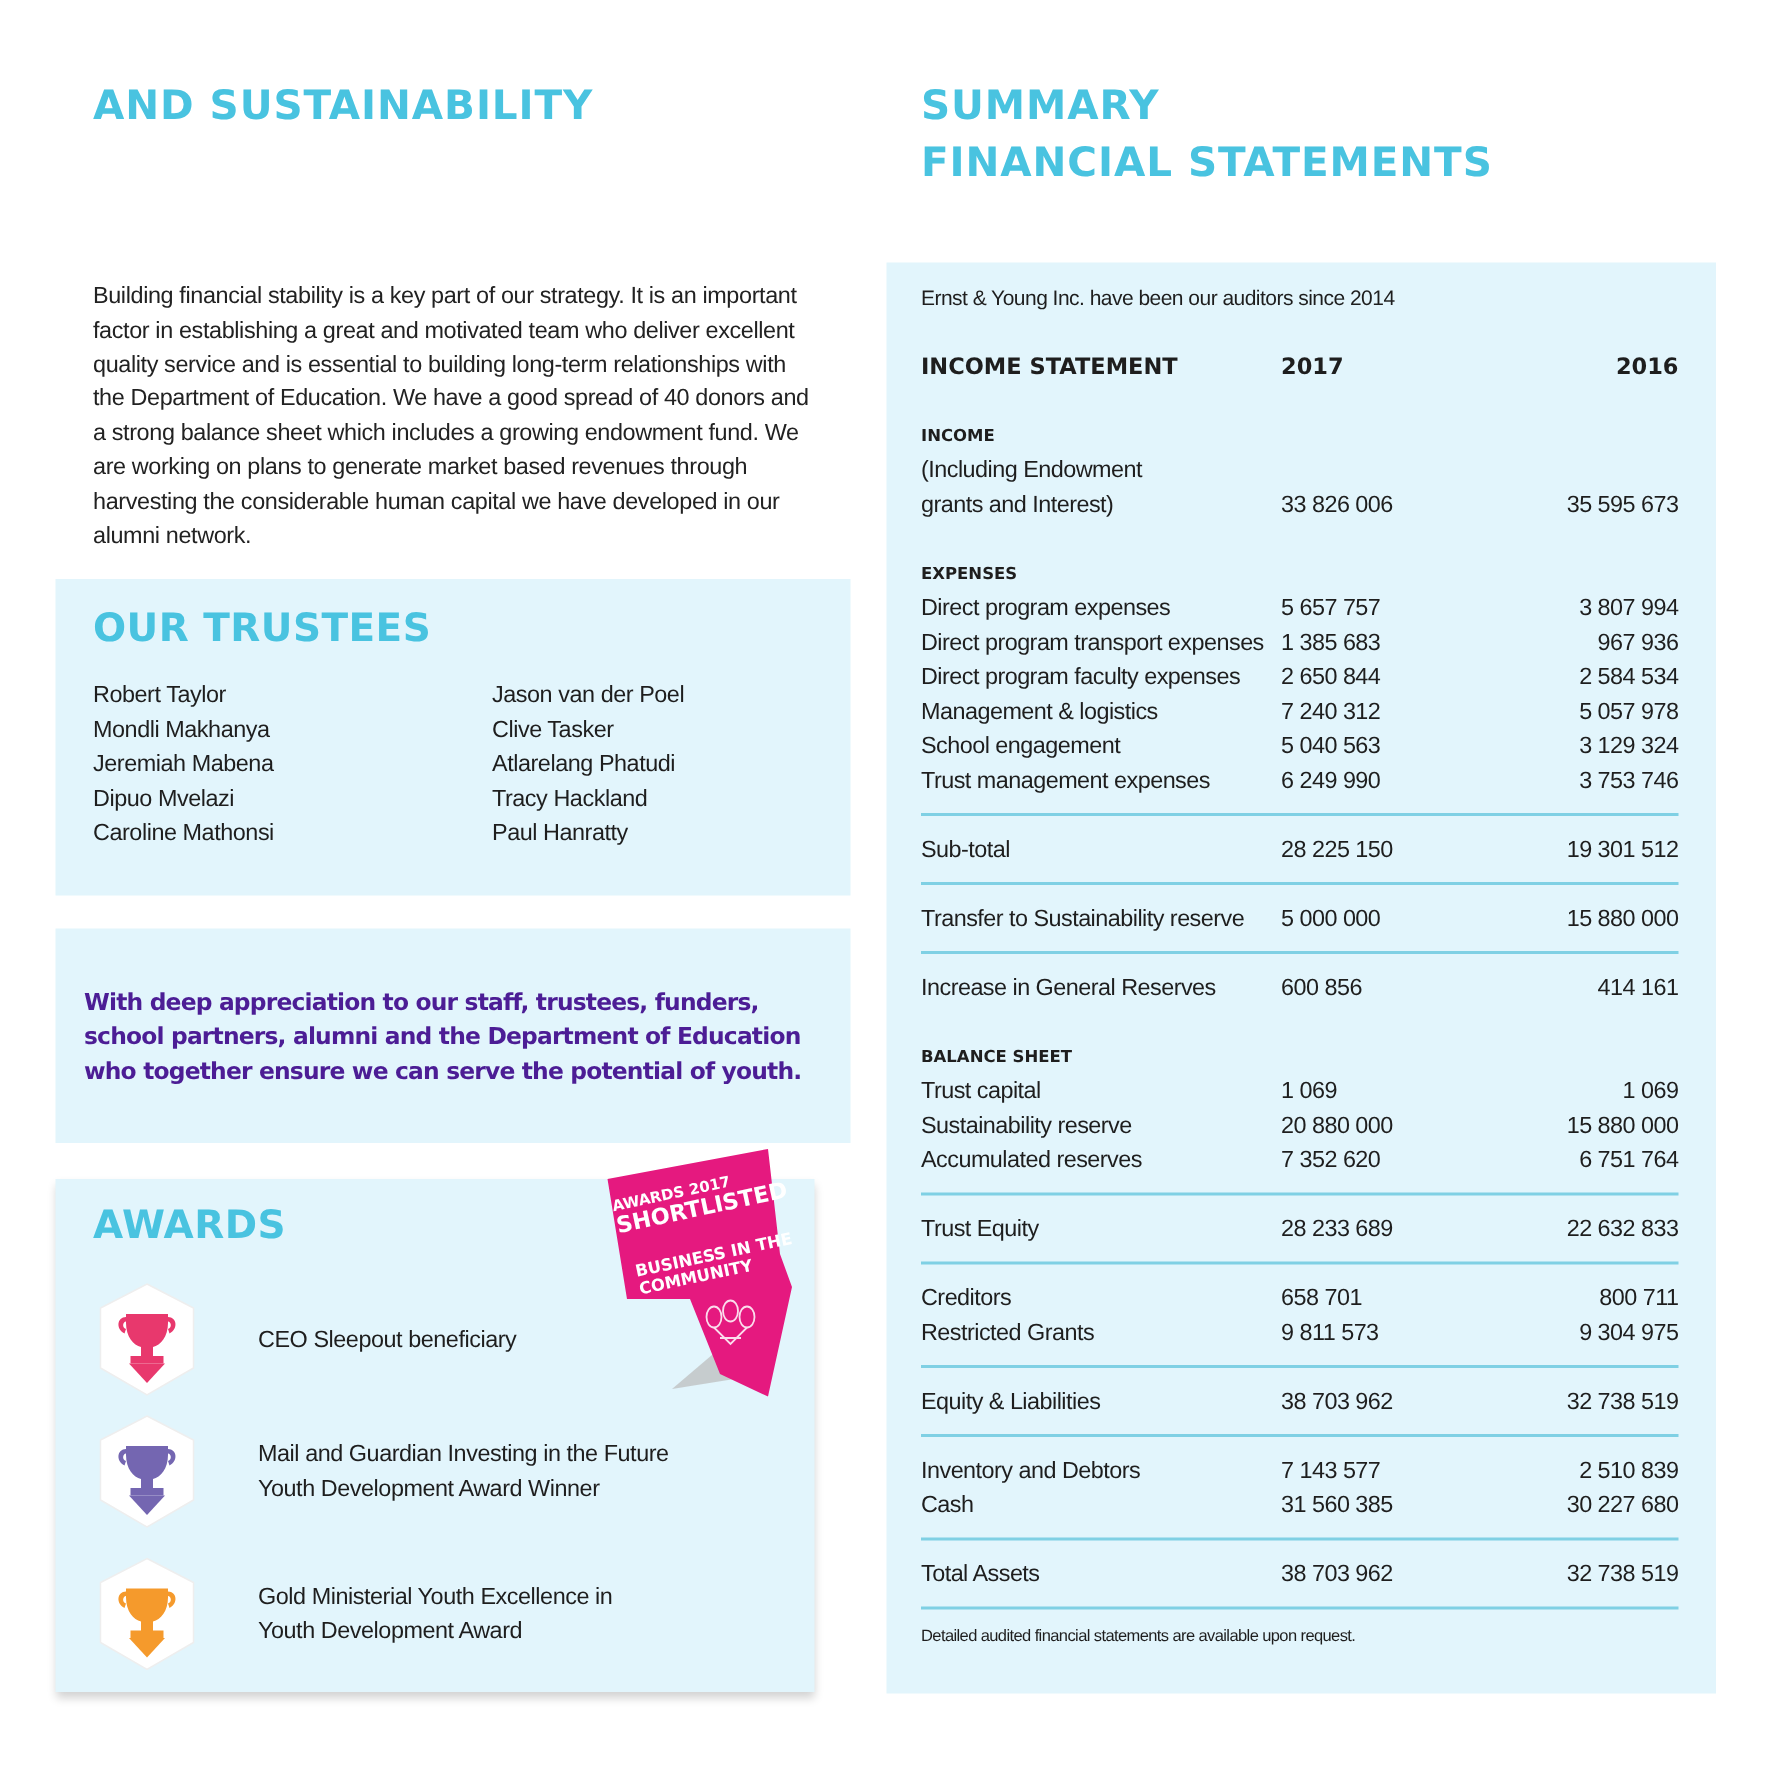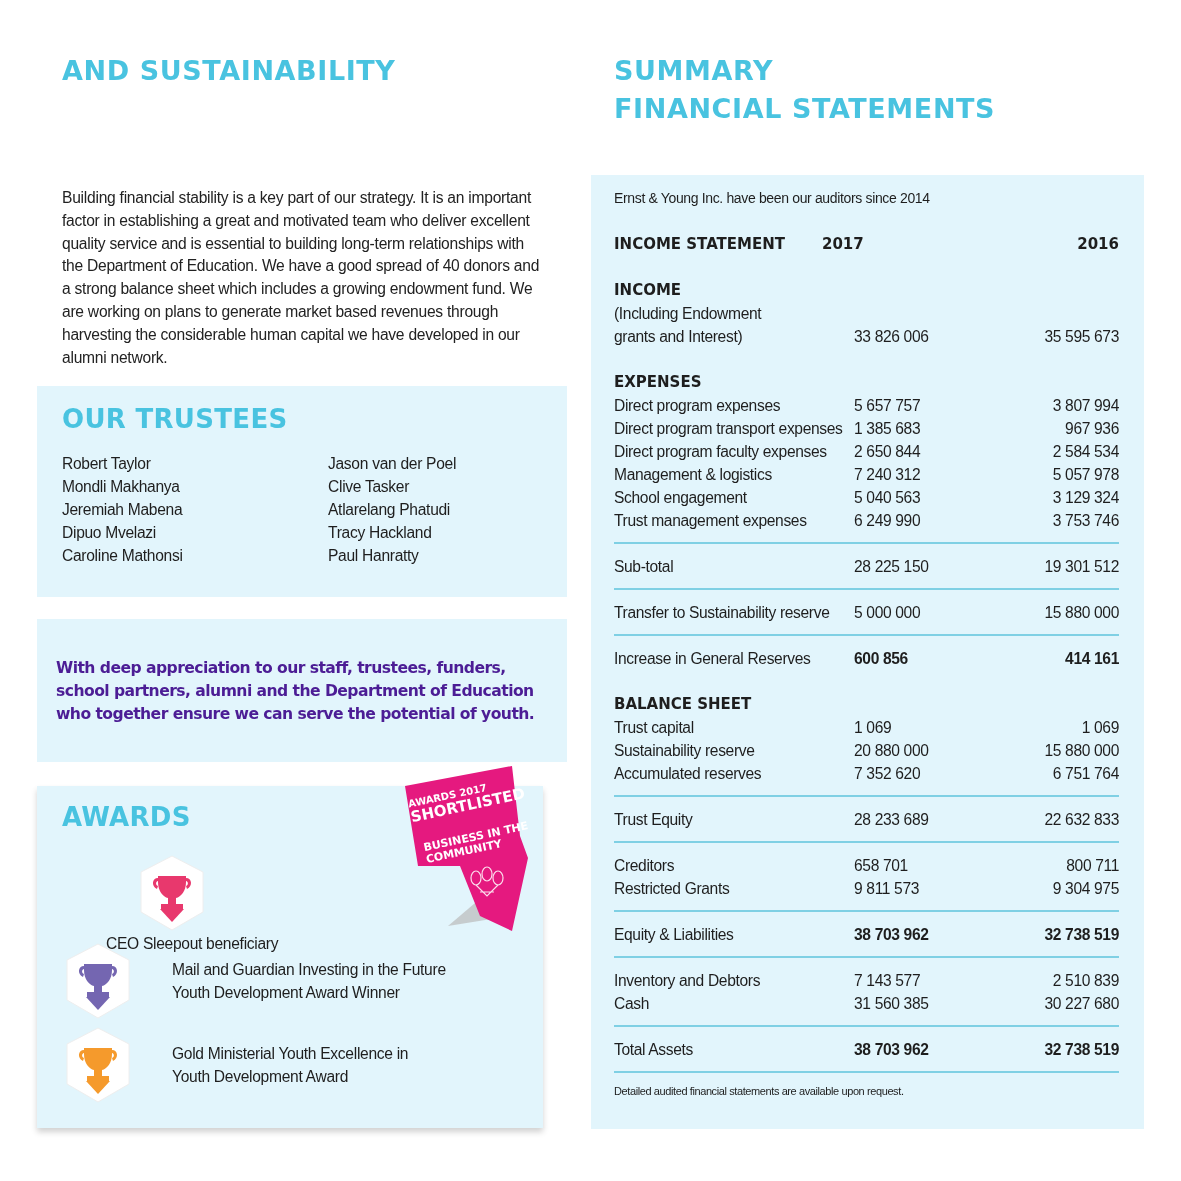--- a/index.html
+++ b/index.html
@@ -41,35 +41,35 @@
 
   .appreciation-text {
     position: absolute; left: 19px; top: 38px; width: 500px;
     color: #4c1d95; font-weight: bold; font-size: 15.6px; line-height: 23px;
     font-family: "DejaVu Sans", sans-serif; letter-spacing: -0.55px;
   }
 
   .award { position: absolute; left: 28px; display: flex; align-items: center; }
   .award .hex { width: 66px; height: 78px; position: relative; }
   .award .label { margin-left: 41px; font-size: 15.6px; line-height: 23px; letter-spacing: -0.3px; }
-  #award-1 { top: 68px; flex-direction: column; }
+  #award-1 { top: 68px; }
   #award-2 { top: 156px; }
-  #award-3 { top: 240px; }
+  #award-3 { top: 251px; }
 
   #badge { position: absolute; left: 363px; top: -20px; width: 135px; height: 170px; }
 
   .fin-auditors { position: absolute; left: 23px; top: 15px; font-size: 14px; letter-spacing: -0.35px; }
   .fin-table { position: absolute; left: 23px; top: 58px; width: 505px; }
   .row { display: flex; font-size: 15.6px; line-height: 23px; letter-spacing: -0.35px; }
   .row .lbl { flex: 1; white-space: nowrap; }
   .row .v1 { width: 140px; text-align: left; white-space: nowrap; }
   .row .v2 { width: 125px; text-align: right; white-space: nowrap; }
-  .row.head { font-weight: bold; font-family: "DejaVu Sans", sans-serif; font-size: 15px; letter-spacing: 0; gap: 32px; }
-  .row.section { font-weight: bold; font-family: "DejaVu Sans", sans-serif; font-size: 15px; letter-spacing: 0; }
-  .row.strong .v1, .row.strong .v2 { font-weight: bold; }
+  .row.head { font-weight: bold; font-family: "DejaVu Sans", sans-serif; font-size: 15px; letter-spacing: 0; }
+  .row.section { font-weight: bold; font-family: "DejaVu Sans", sans-serif; font-size: 11px; letter-spacing: 0; }
+  .row.strong .v1, .row.strong .v2 { font-weight: normal; }
   .divider { height: 2px; background: #7fd0e4; margin: 10px 0 11px 0; }
   .gap { height: 23px; }
   .fin-footnote { position: absolute; left: 23px; top: 910px; font-size: 11px; letter-spacing: -0.4px; text-align: center; }
 </style>
 </head>
 <body>
 
 <h1 class="title" id="title-left">
   <span>AND SUSTAINABILITY</span>
 </h1>

